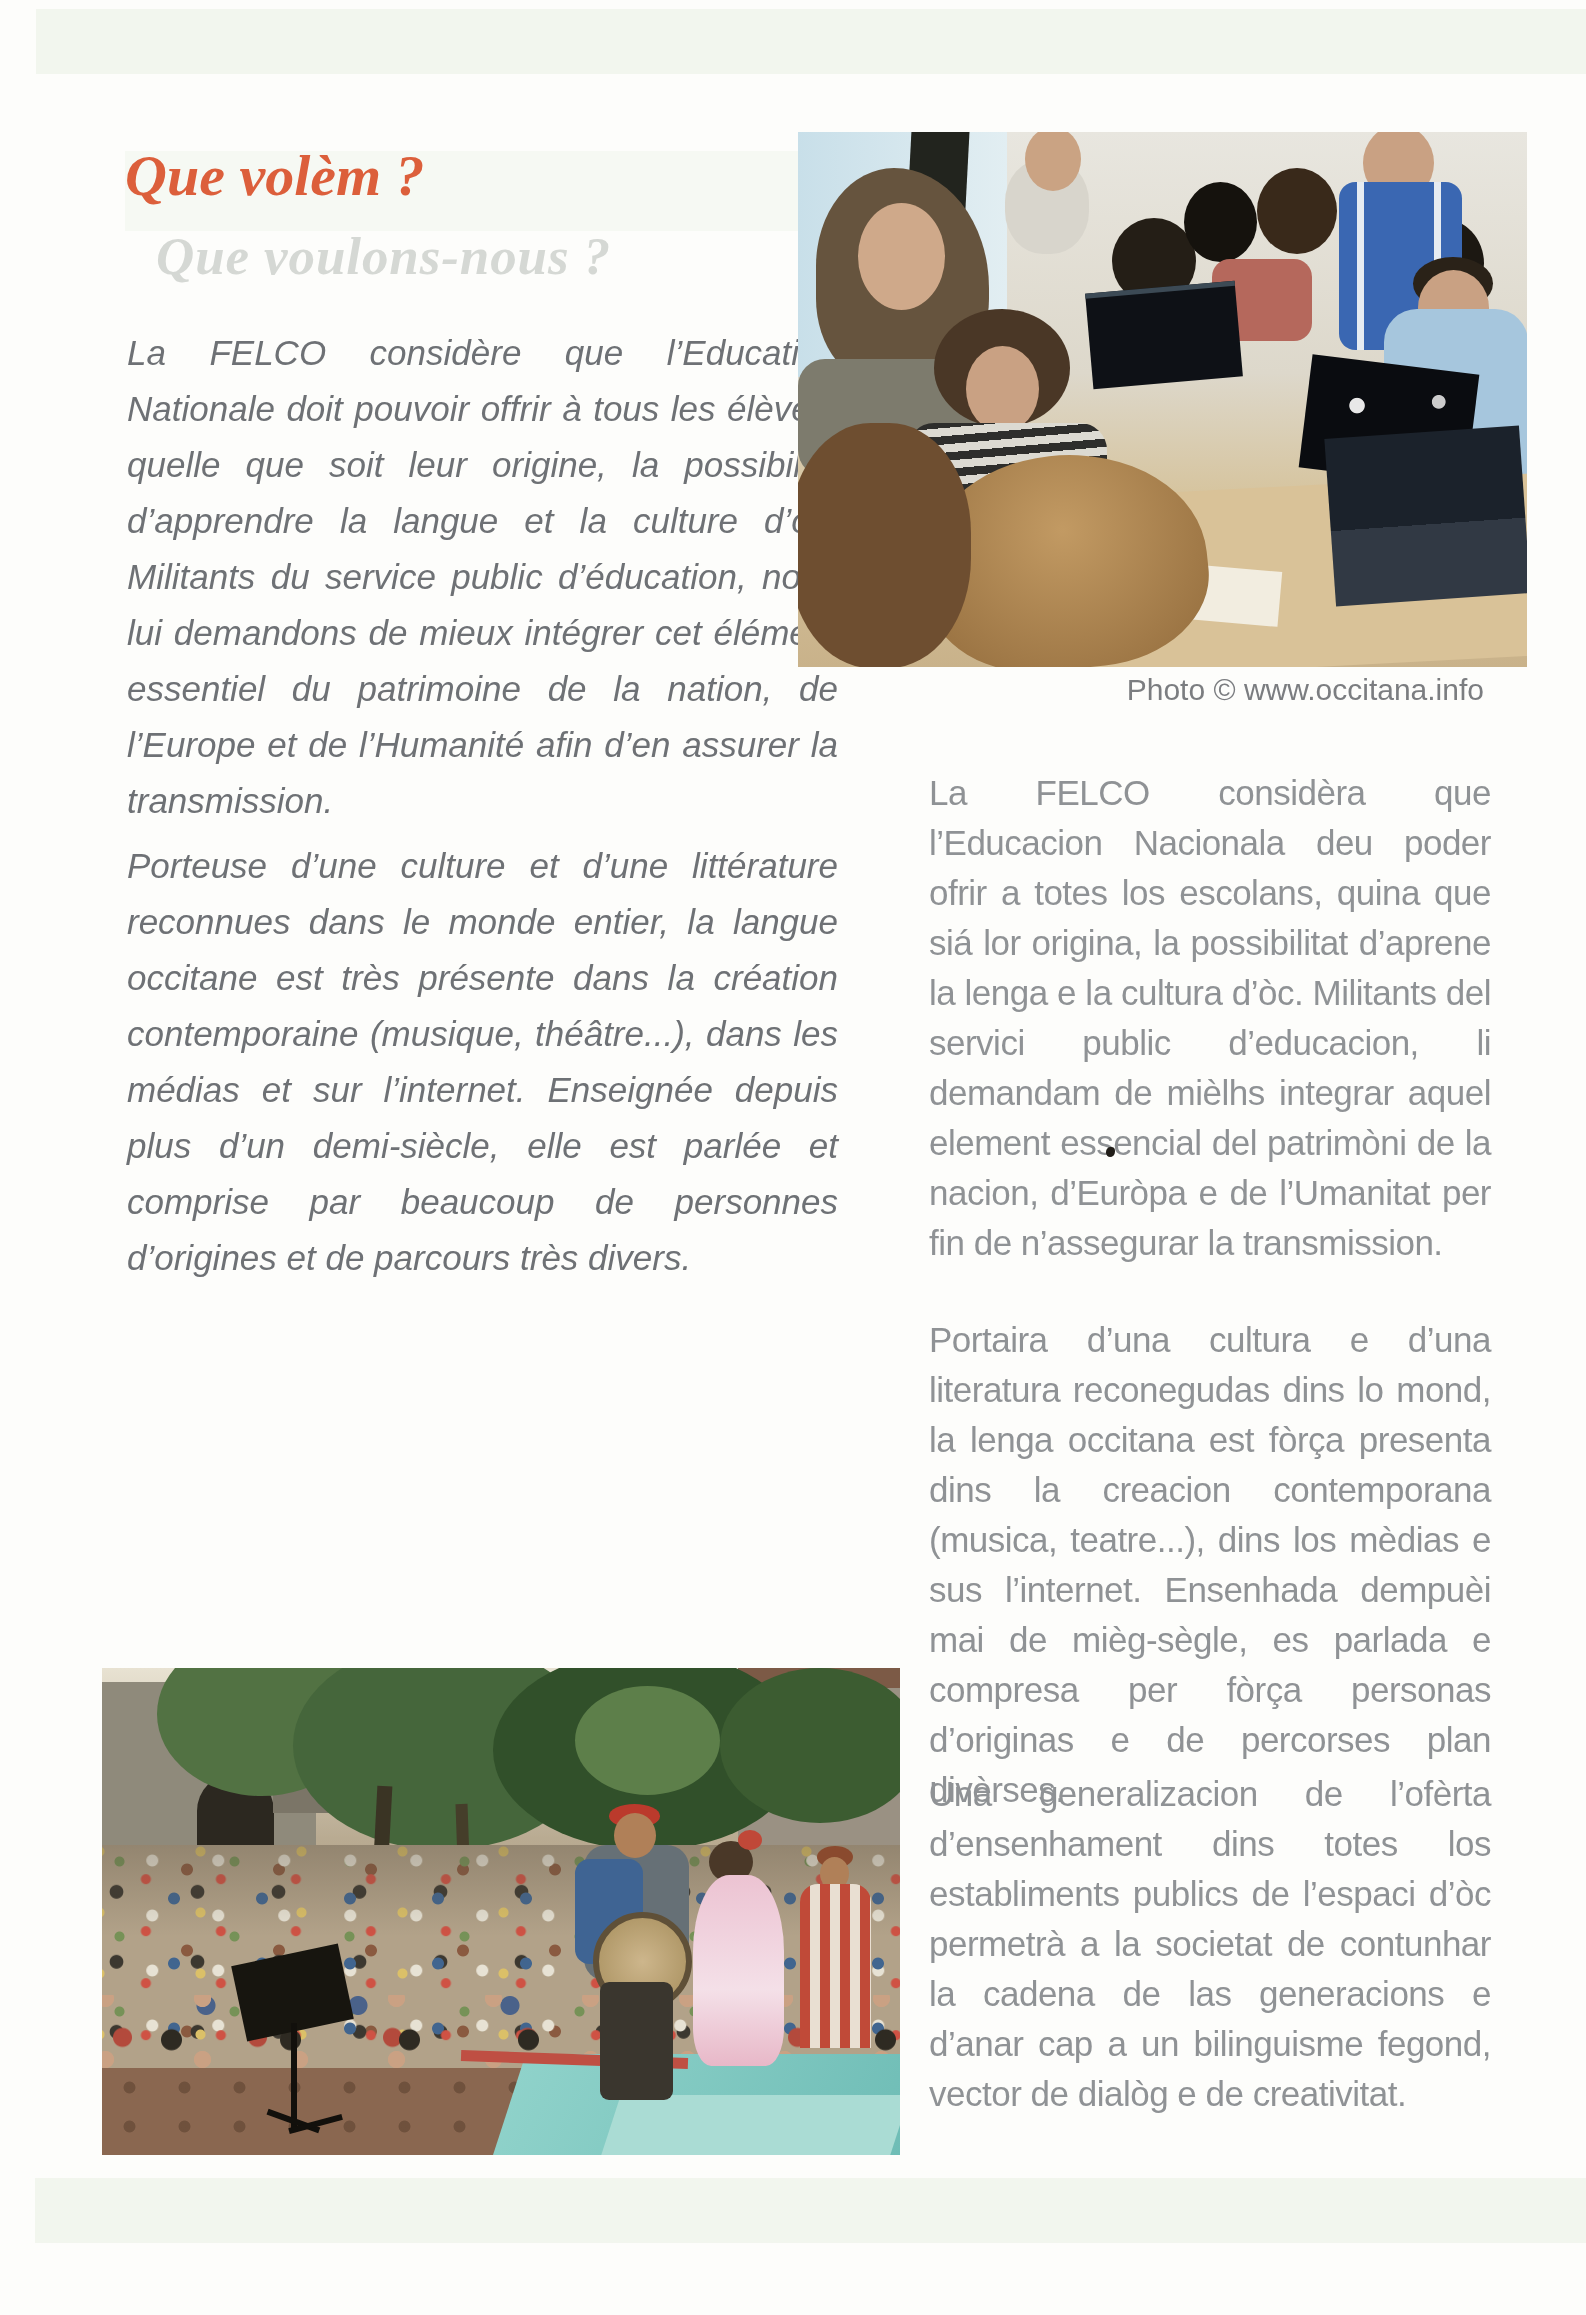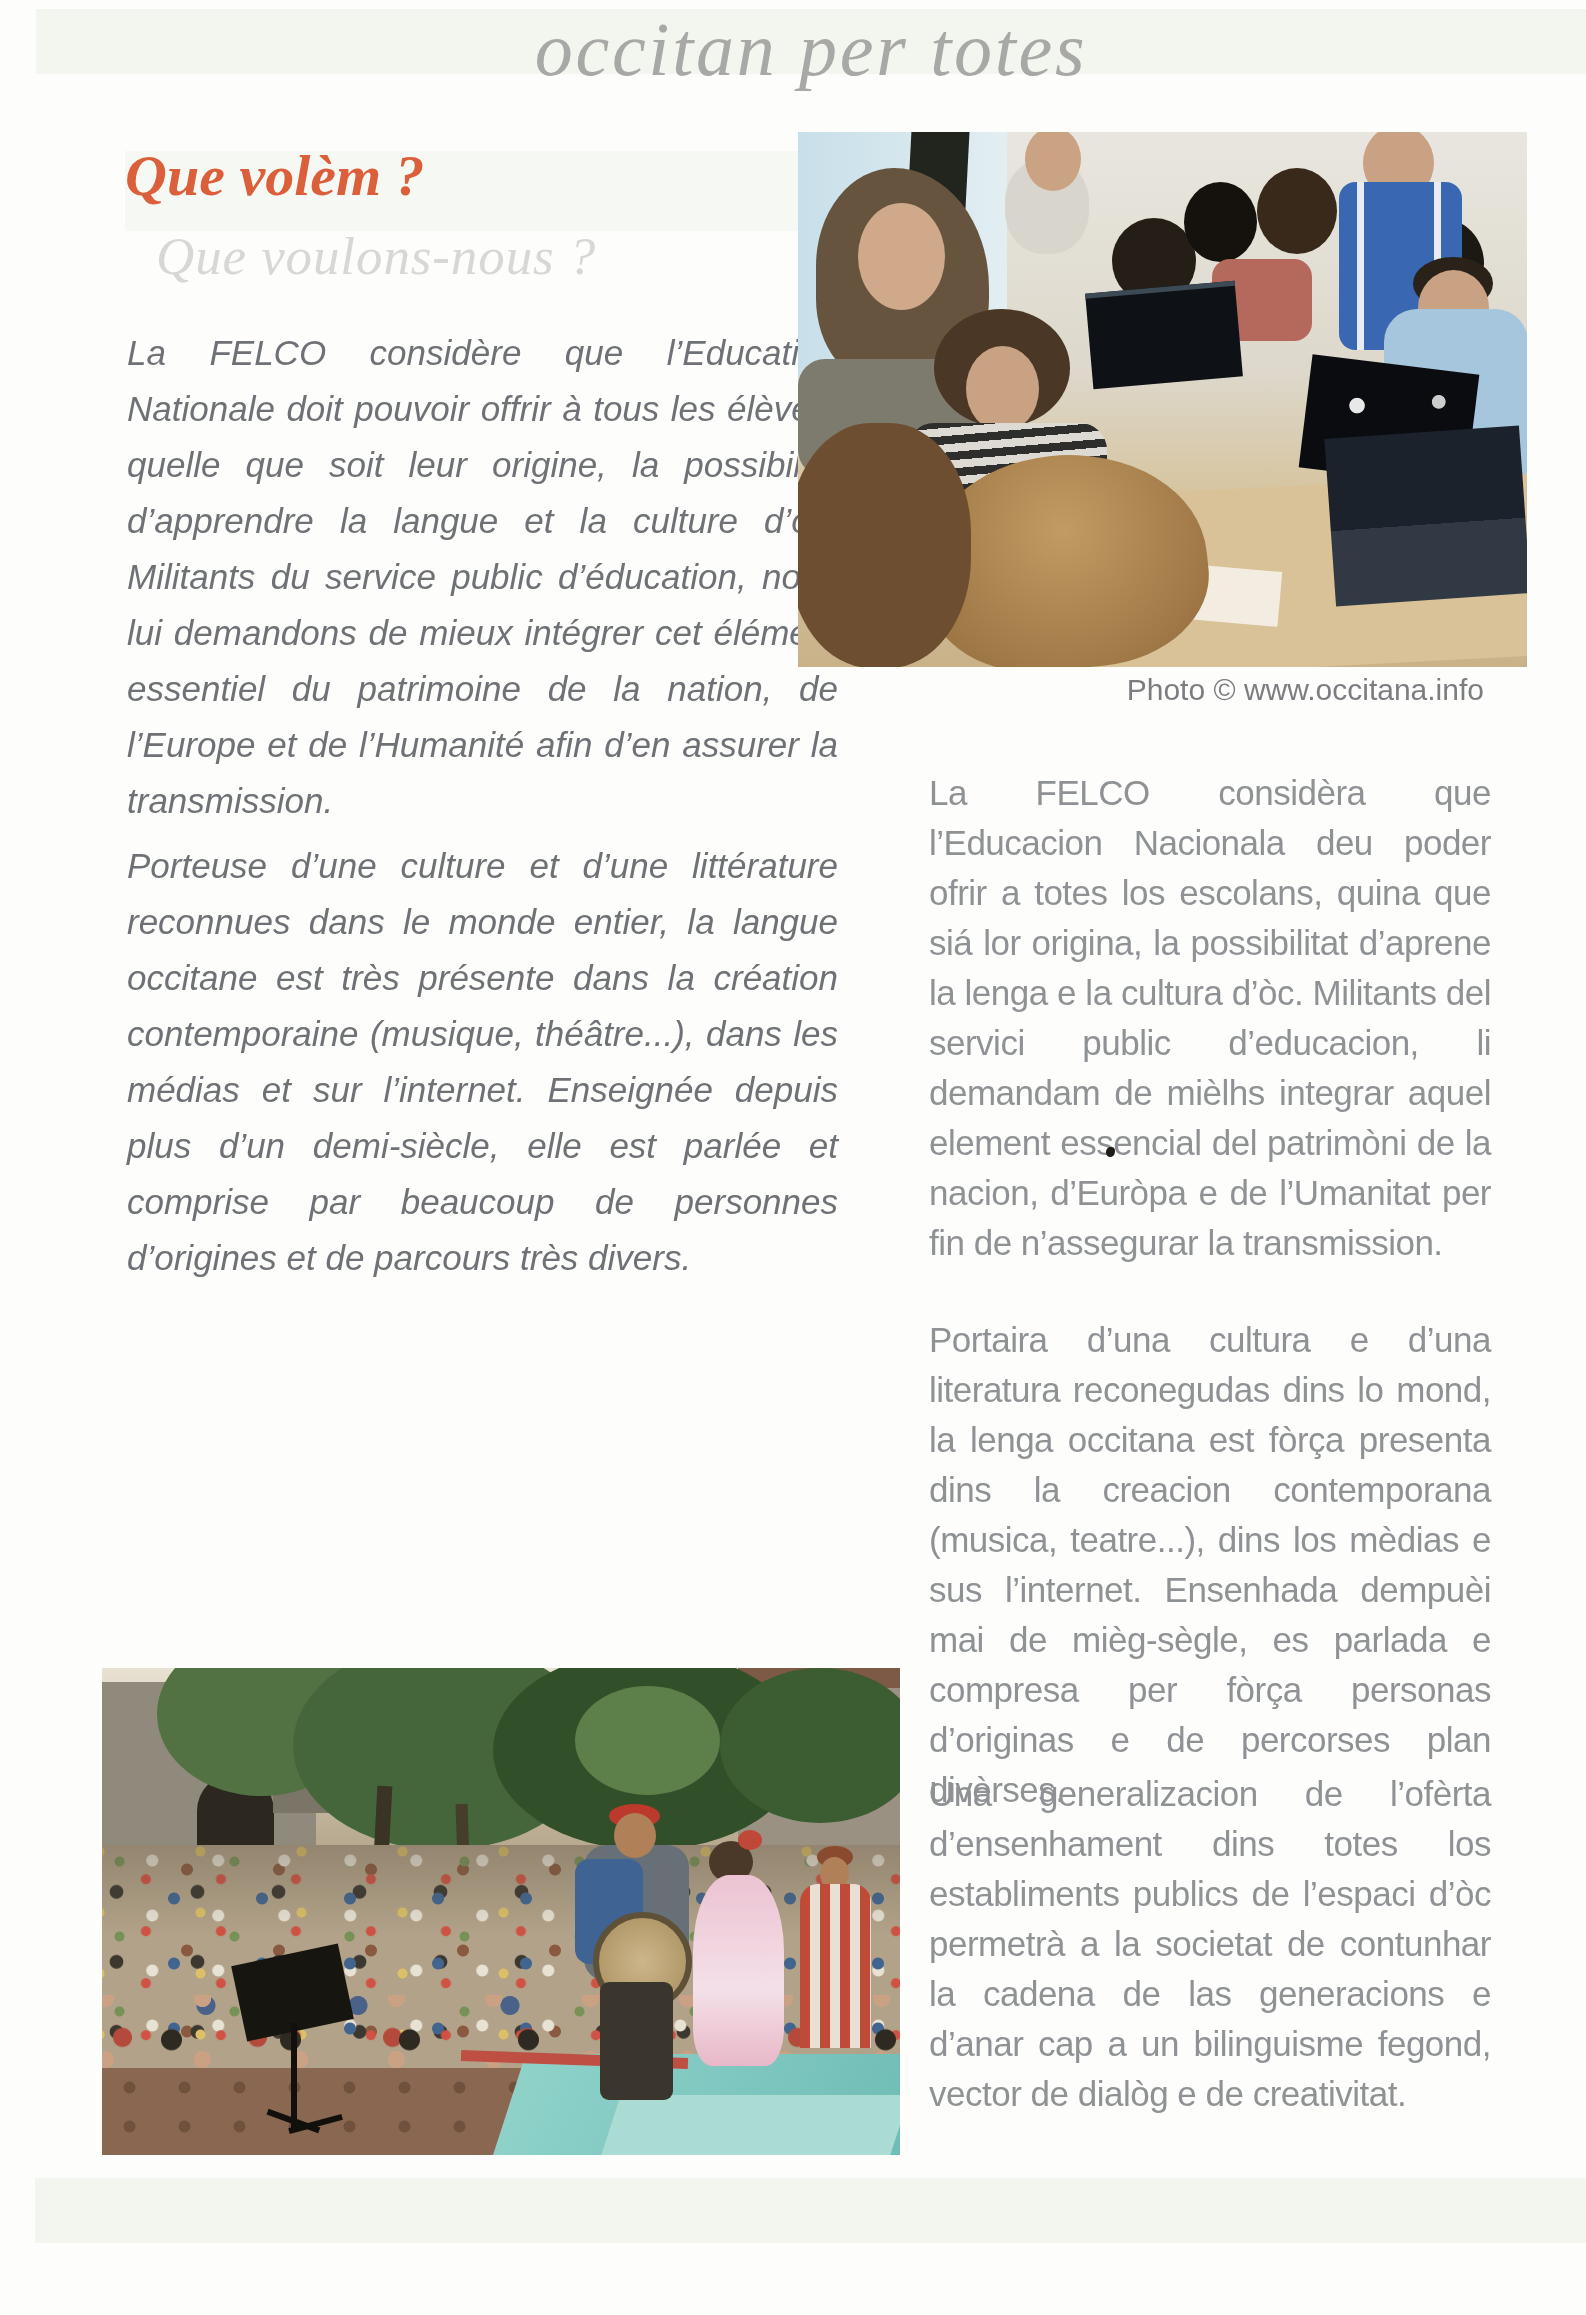--- a/index.html
+++ b/index.html
@@ -17,21 +17,21 @@
   .bottom-band{left:35px;top:2178px;width:1552px;height:65px;background:#f2f6ee;}
 
   .header-text{
     left:36px;top:3.6px;width:1550px;text-align:center;
     font-size:76px;line-height:91px;letter-spacing:2.7px;color:#a8a8a6;
   }
   .page-title{
     left:125px;top:125px;font-size:58px;line-height:102px;color:#dc5f3b;font-weight:bold;
   }
   .page-subtitle{
-    left:156px;top:224px;font-size:53px;line-height:64px;letter-spacing:0.9px;color:#d5d8d4;
+    left:156px;top:224px;font-size:53px;line-height:64px;letter-spacing:0.9px;color:#d5d8d4;font-weight:bold;
   }
 
   .fr-para{
     left:127px;width:711px;text-align:justify;
     font-style:italic;font-size:35px;line-height:56px;color:#6e7175;
   }
   .fr-1{top:325px;} .fr-2{top:838px;} .fr-3{top:1298px;}
 
   .oc-para{
     left:929px;width:562px;text-align:justify;
@@ -152,21 +152,20 @@
   .k-p3-head{left:718px;top:189px;width:29px;height:33px;background:#b08058;border-radius:50%;}
   .k-p3-costume{left:698px;top:216px;width:71px;height:164px;border-radius:18px 18px 0 0;
     background:repeating-linear-gradient(90deg,#c04a38 0 10px,#e9dfd2 10px 20px);}
 </style>
 </head>
 <body>
 
 <div id="page">
 
   <div class="abs header-band"></div>
-  <div class="abs header-text serif-it">occitan per totes</div>
 
   <div class="abs title-band"></div>
   <div class="abs page-title serif-it">Que volèm ?</div>
   <div class="abs page-subtitle serif-it">Que voulons-nous ?</div>
 
   <div class="abs fr-para fr-1">La FELCO considère que l’Education Nationale doit pouvoir offrir à tous les élèves, quelle que soit leur origine, la possibilité d’apprendre la langue et la culture d’oc. Militants du service public d’éducation, nous lui demandons de mieux intégrer cet élément essentiel du patrimoine de la nation, de l’Europe et de l’Humanité afin d’en assurer la transmission.</div>
   <div class="abs fr-para fr-2">Porteuse d’une culture et d’une littérature reconnues dans le monde entier, la langue occitane est très présente dans la création contemporaine (musique, théâtre...), dans les médias et sur l’internet. Enseignée depuis plus d’un demi-siècle, elle est parlée et comprise par beaucoup de personnes d’origines et de parcours très divers.</div>
 
   <div class="abs classroom">
     <div class="abs c-window"></div>

